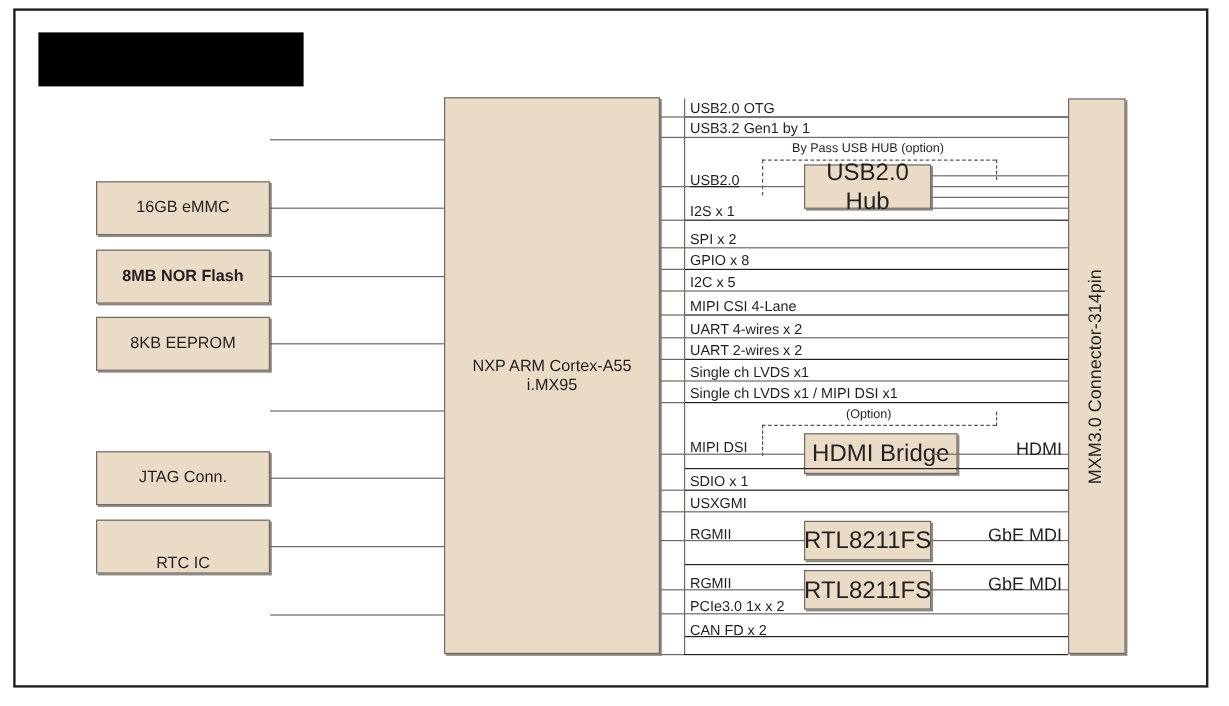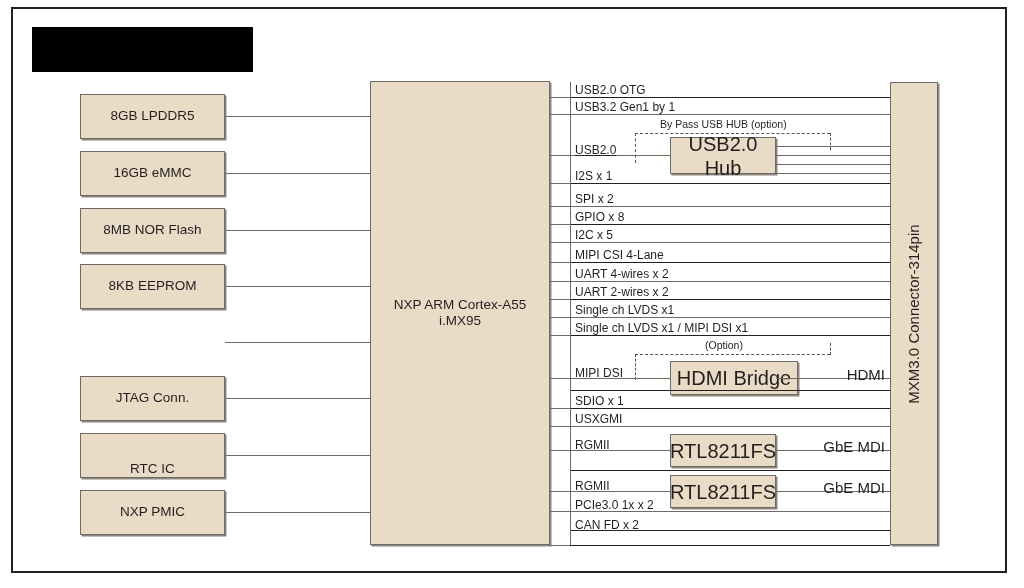--- a/index.html
+++ b/index.html
@@ -43,40 +43,34 @@
 </style>
 </head>
 <body>
 
 <div id="stage">
 
   <div class="frame"></div>
 
   <div class="redaction"></div>
 
-  <div class="blk left-box shadow" style="top:94px;">
-      <span>8GB LPDDR5</span>
-    </div>
   <div class="blk left-box shadow" style="top:151px;">
       <span>16GB eMMC</span>
     </div>
-  <div class="blk left-box shadow" style="top:208px;">
+  <div class="blk left-box shadow" style="top:208px;font-weight:bold;">
       <span>8MB NOR Flash</span>
     </div>
   <div class="blk left-box shadow" style="top:264px;">
       <span>8KB EEPROM</span>
     </div>
   <div class="blk left-box shadow" style="top:376px;">
       <span>JTAG Conn.</span>
     </div>
   <div class="blk left-box shadow" style="top:433px;align-items:flex-end;">
       <span>RTC IC</span>
-    </div>
-  <div class="blk left-box shadow" style="top:490px;">
-      <span>NXP PMIC</span>
     </div>
 
   <div class="wire" style="left:225px;top:116px;width:145px;"></div>
   <div class="wire" style="left:225px;top:173px;width:145px;"></div>
   <div class="wire" style="left:225px;top:230px;width:145px;"></div>
   <div class="wire" style="left:225px;top:286px;width:145px;"></div>
   <div class="wire" style="left:225px;top:342px;width:145px;"></div>
   <div class="wire" style="left:225px;top:398px;width:145px;"></div>
   <div class="wire" style="left:225px;top:455px;width:145px;"></div>
   <div class="wire" style="left:225px;top:512px;width:145px;"></div>

